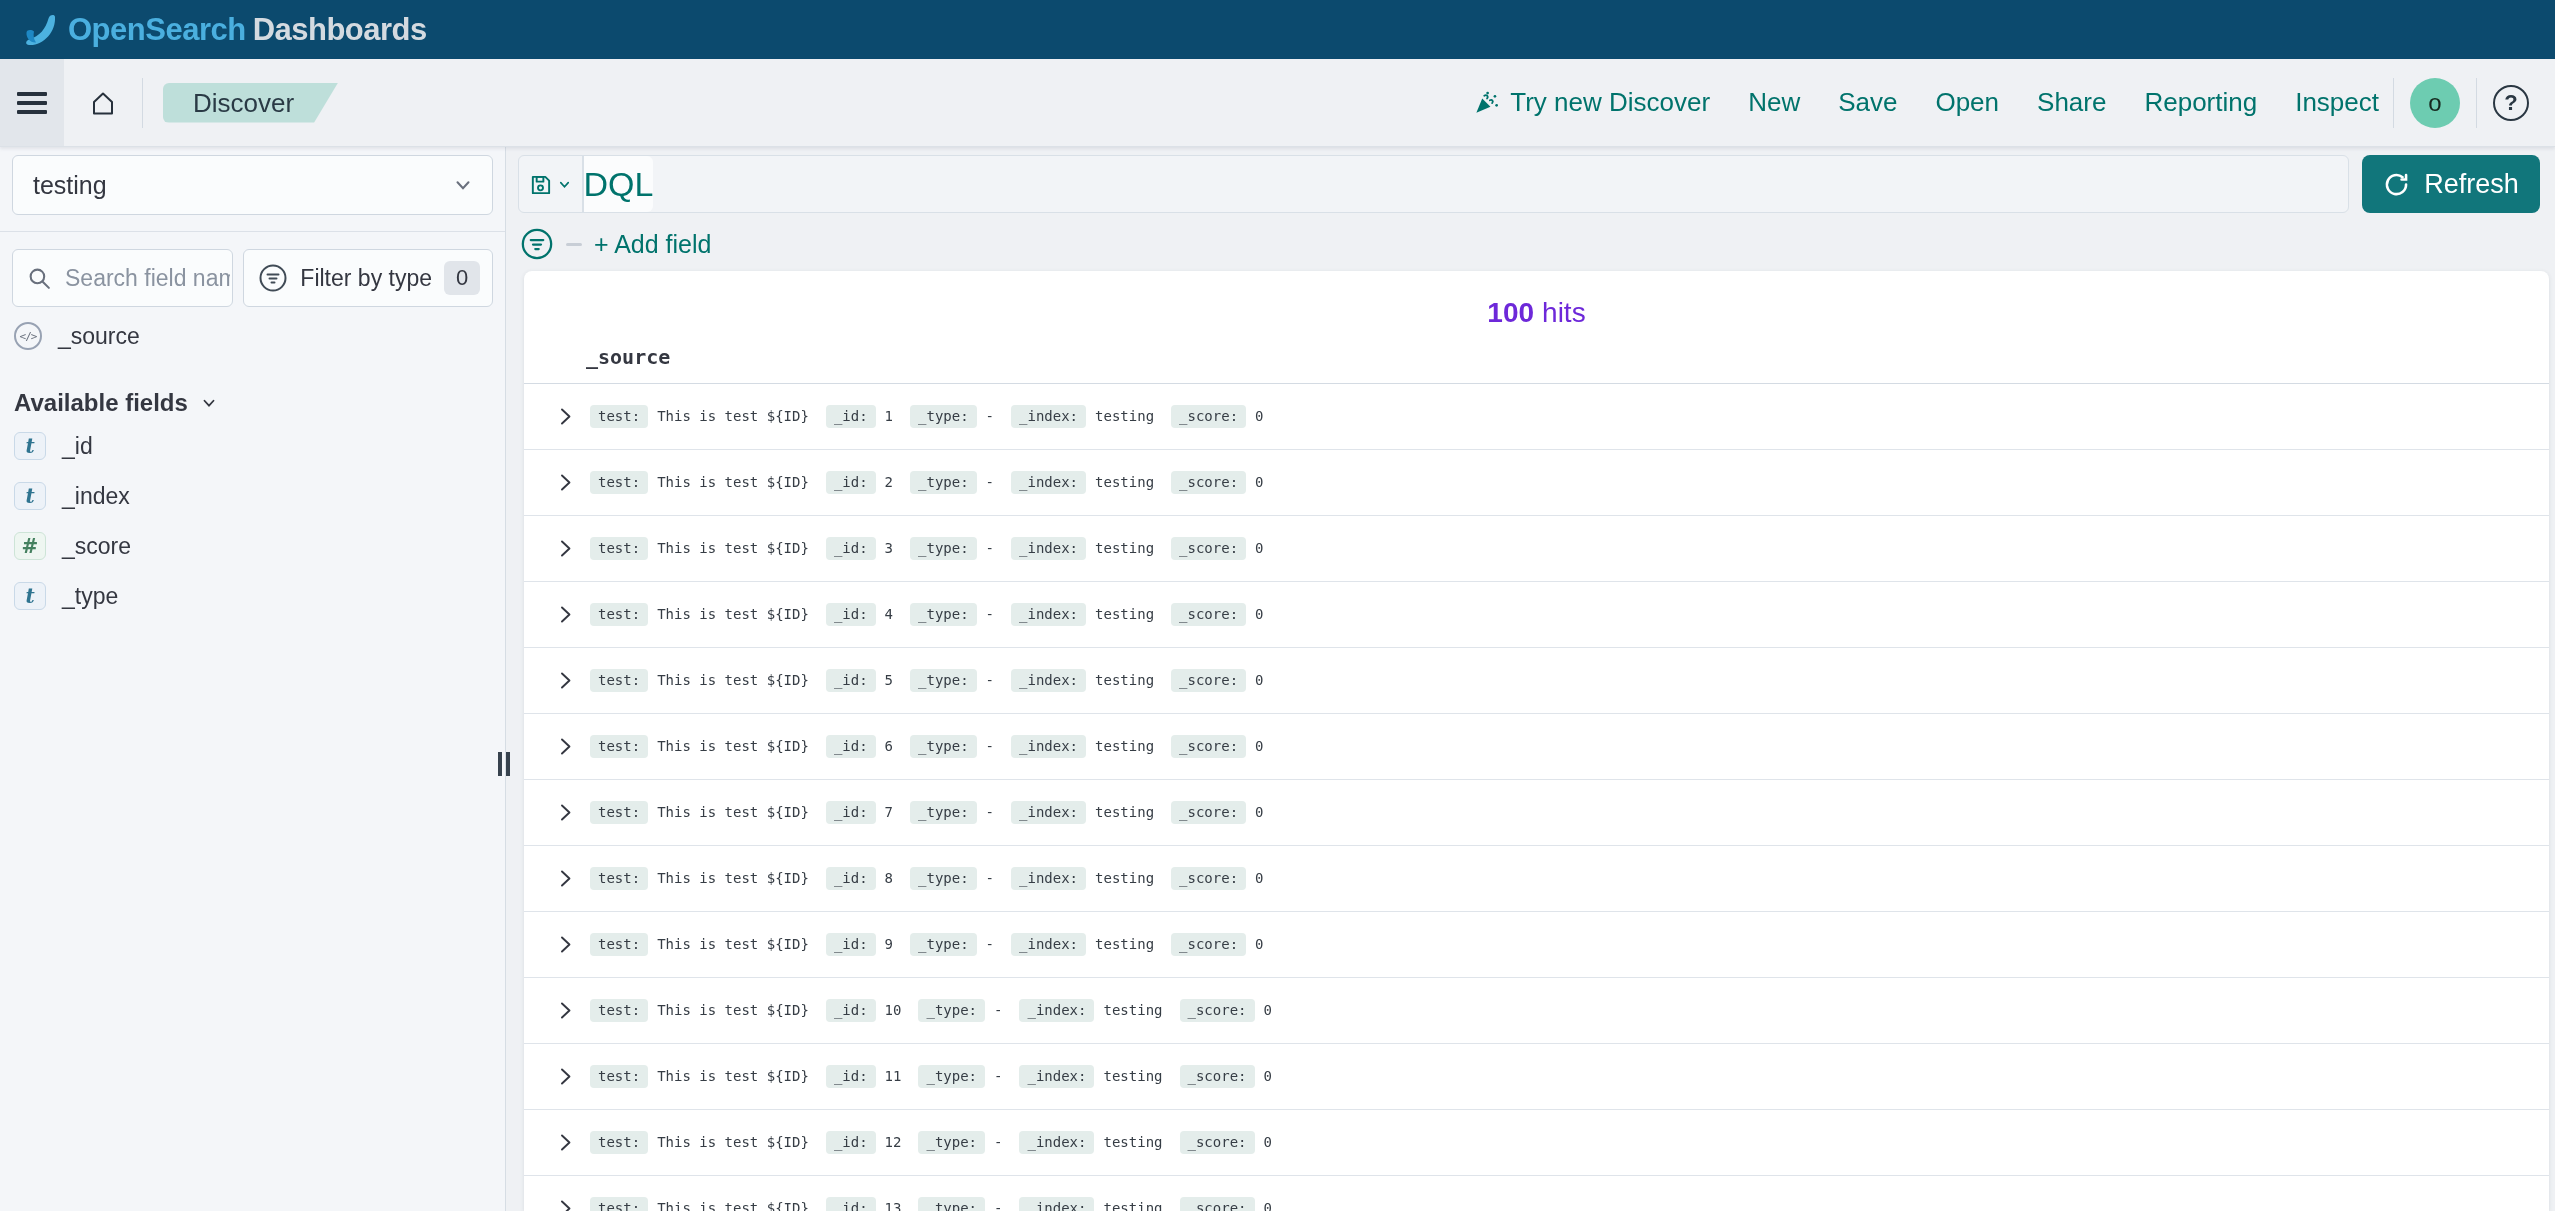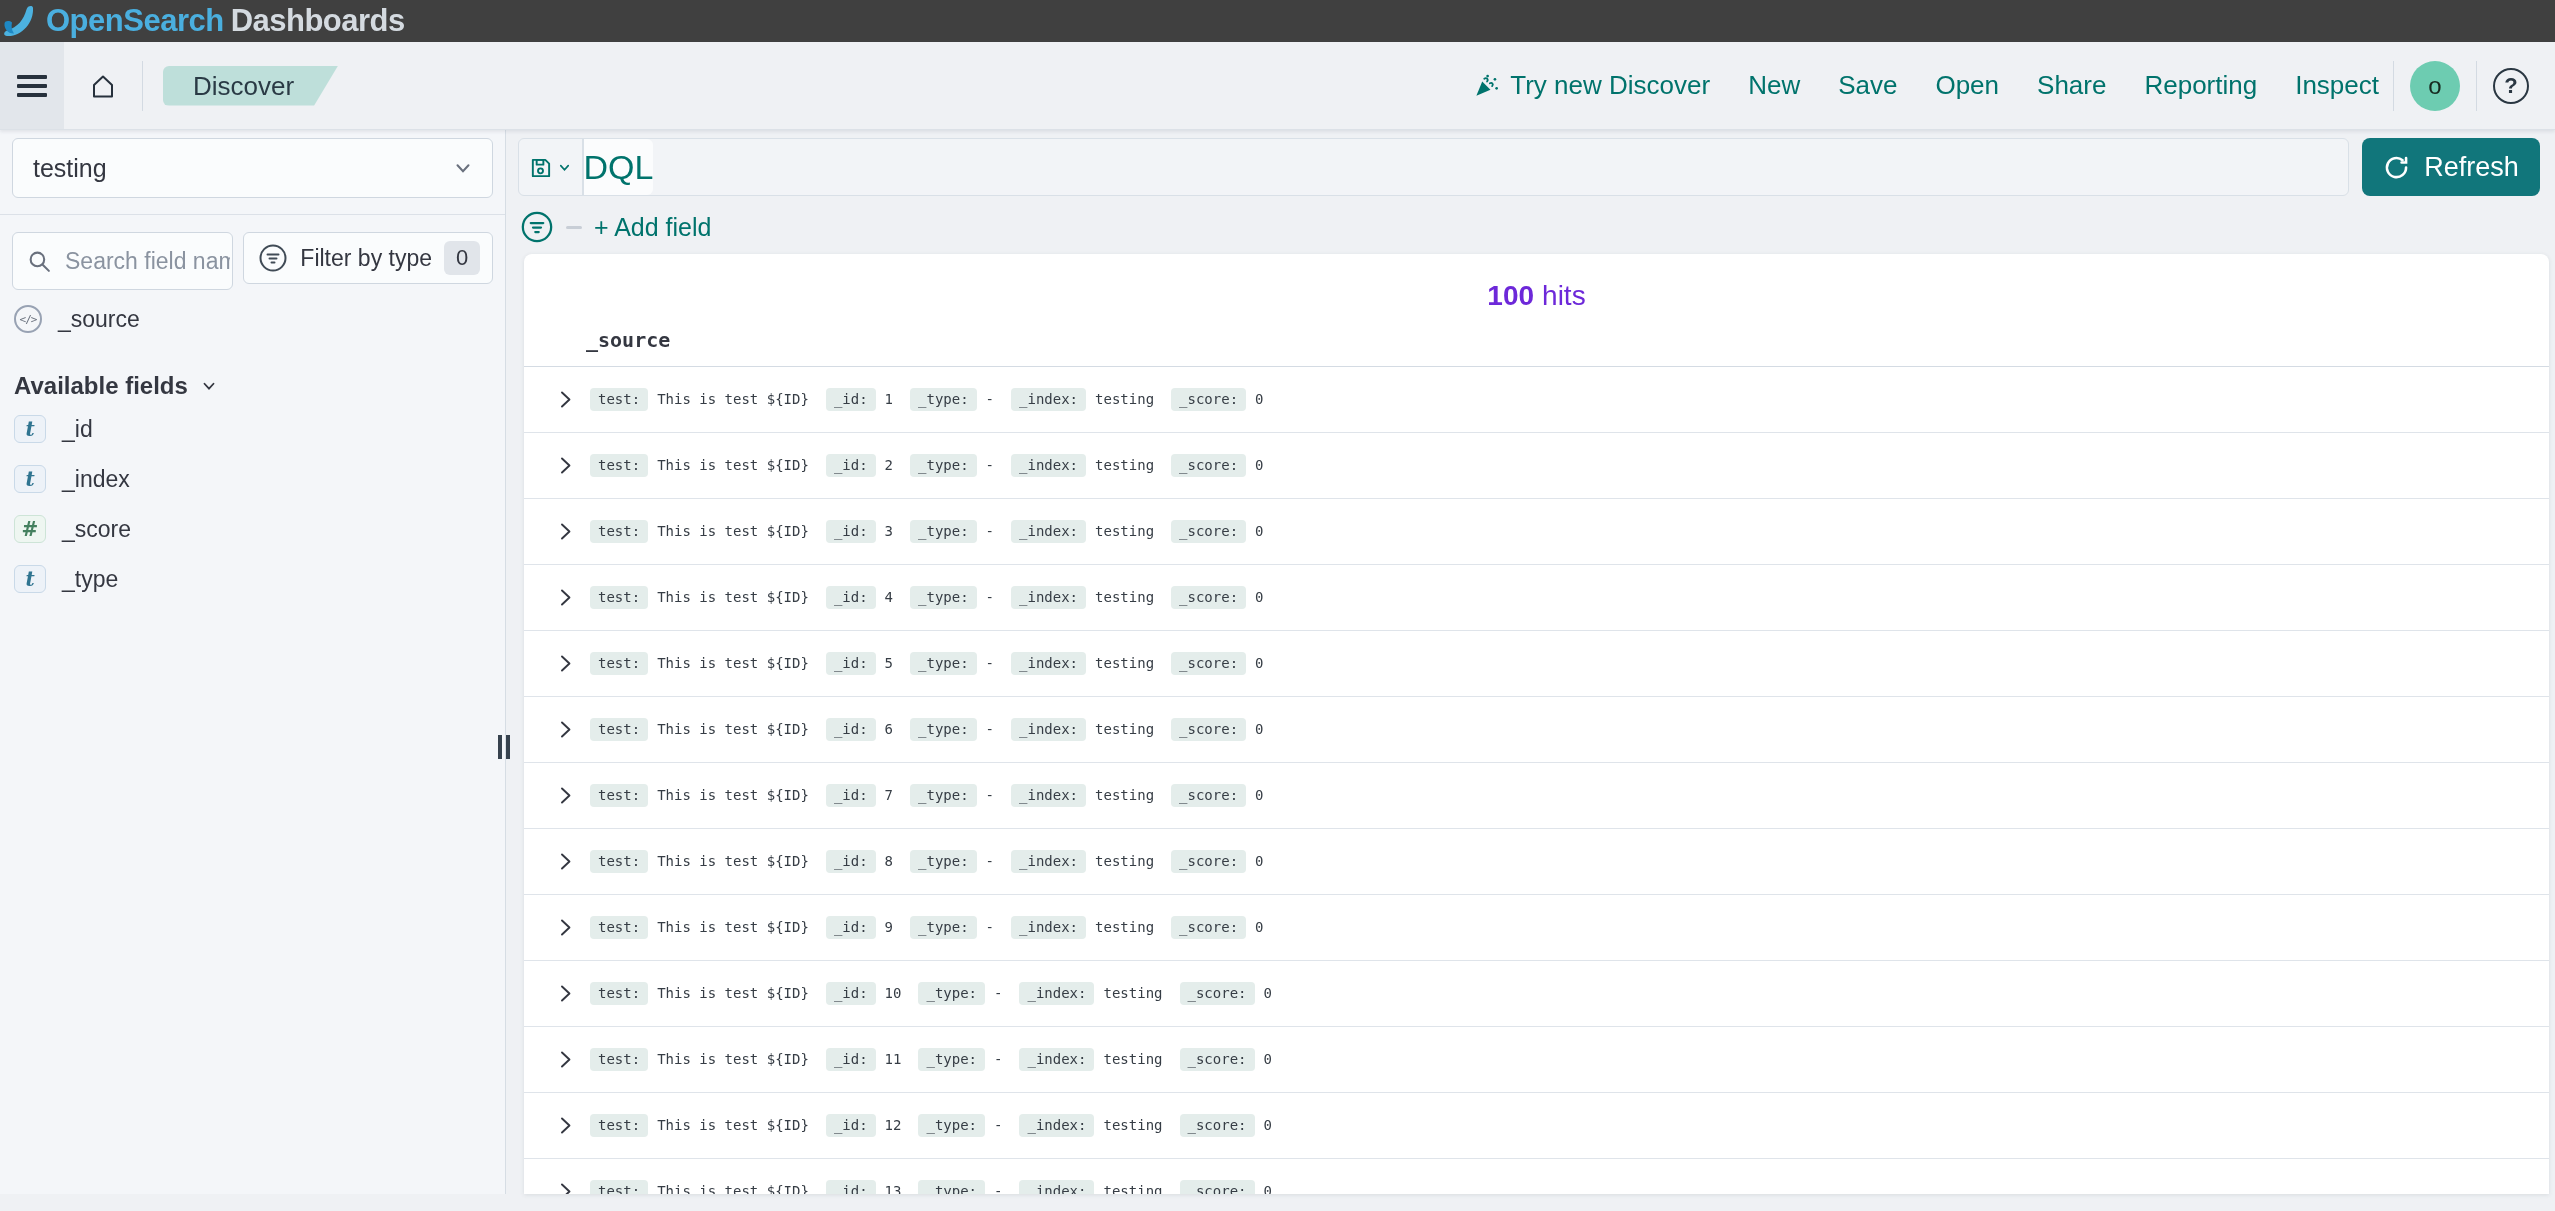--- a/index.html
+++ b/index.html
@@ -1,21 +1,21 @@
 <!DOCTYPE html>
 <html><head>
 <meta charset="utf-8">
 <style>
   * { box-sizing: border-box; margin: 0; padding: 0; }
   html,body { background:#e8eaed; }
   body { font-family: "Liberation Sans", sans-serif; }
   .app { position:relative; width:2555px; height:1211px; background:#EFF1F4; overflow:hidden; }
 
   
-  .top-bar { height:42px; background:#404040; display:flex; align-items:center; }
+  .top-bar { height:59px; background:#0c4a6e; display:flex; align-items:center; padding-left:22px; }
   .logo { display:flex; align-items:center; gap:10px; }
   .brand { font-size:31px; font-weight:bold; letter-spacing:-0.5px; white-space:nowrap; }
   .brand .b1 { color:#4AAFDF; }
   .brand .b2 { color:#D4DAE0; margin-left:7px; }
 
   
   .toolbar { height:88px; background:#EFF1F4; display:flex; align-items:center; border-bottom:1px solid #DCE1E7;
              box-shadow:0 2px 3px rgba(110,120,140,.14); position:relative; z-index:5; }
   .menu-btn { width:64px; height:100%; background:#E2E6EB; display:flex; flex-direction:column; justify-content:center; align-items:center; gap:5px; cursor:pointer; }
   .menu-btn i { display:block; width:30px; height:4px; background:#27313C; border-radius:1px; }
@@ -40,21 +40,21 @@
   .index-select { height:60px; border:1px solid #CFD7E0; border-radius:6px; background:#FAFCFD; display:flex;
                   align-items:center; padding:0 18px 0 20px; font-size:25px; color:#343741; cursor:pointer; }
   .index-select svg { margin-left:auto; }
   .sb-sep { height:1px; background:#DCE1E8; margin:16px -12px 0 -12px; }
   .field-controls { margin-top:17px; display:flex; gap:10px; }
   .field-search { position:relative; width:232px; height:58px; border:1px solid #CFD7E0; border-radius:6px; background:#FAFCFD; overflow:hidden; }
   .field-search svg { position:absolute; left:14px; top:16px; }
   .field-search input { position:absolute; inset:0; border:none; outline:none; background:transparent;
                         padding-left:52px; padding-right:2px; font-family:"Liberation Sans",sans-serif; font-size:23px; color:#343741; }
   .field-search input::placeholder { color:#8A93A0; }
-  .type-filter { flex:1; height:52px; border:1px solid #CFD7E0; border-radius:6px; background:#FAFCFD;
+  .type-filter { flex:1; height:58px; border:1px solid #CFD7E0; border-radius:6px; background:#FAFCFD;
                  display:flex; align-items:center; gap:12px; padding:0 12px 0 14px; cursor:pointer; }
   .type-filter .tf-label { font-size:23px; color:#343741; white-space:nowrap; }
   .count-badge { margin-left:auto; min-width:36px; height:34px; background:#E1E5EA; border-radius:6px;
                  display:flex; align-items:center; justify-content:center; font-size:22px; color:#343741; }
   .section-hdr { margin:28px 0 0 2px; display:flex; align-items:center; gap:12px; font-size:24px; font-weight:600; color:#343741; cursor:pointer; }
   .fields-list { list-style:none; margin-top:4px; }
   .field-item { display:flex; align-items:center; gap:16px; padding:11px 2px; cursor:pointer; }
   .type-badge { width:32px; height:28px; border-radius:6px; display:flex; align-items:center; justify-content:center;
                 font-family:"DejaVu Serif", serif; font-style:italic; font-weight:bold; font-size:20px; }
   .type-badge.string { background:#EDF2F8; border:1px solid #C9D9E8; color:#2F7490; }

